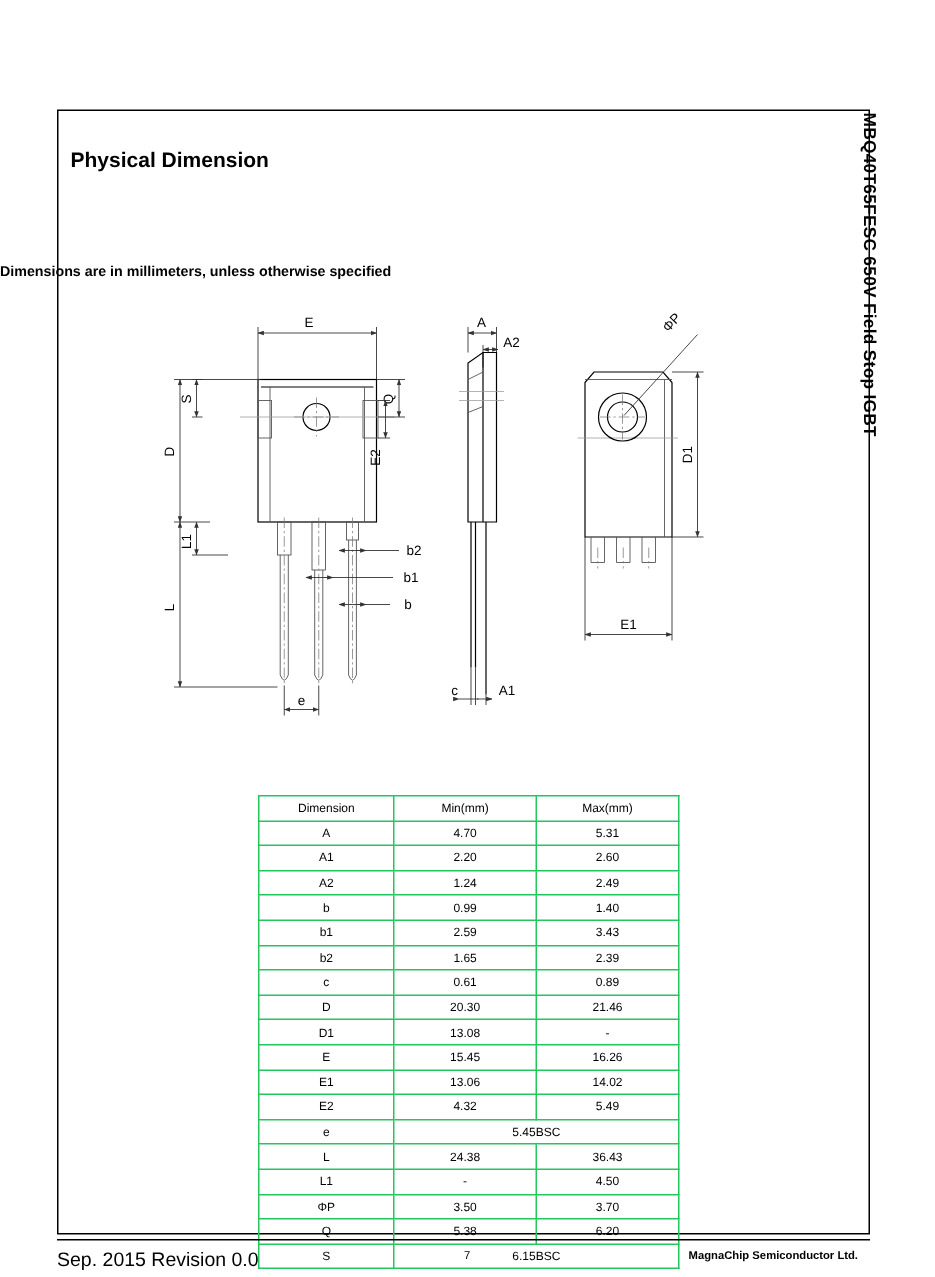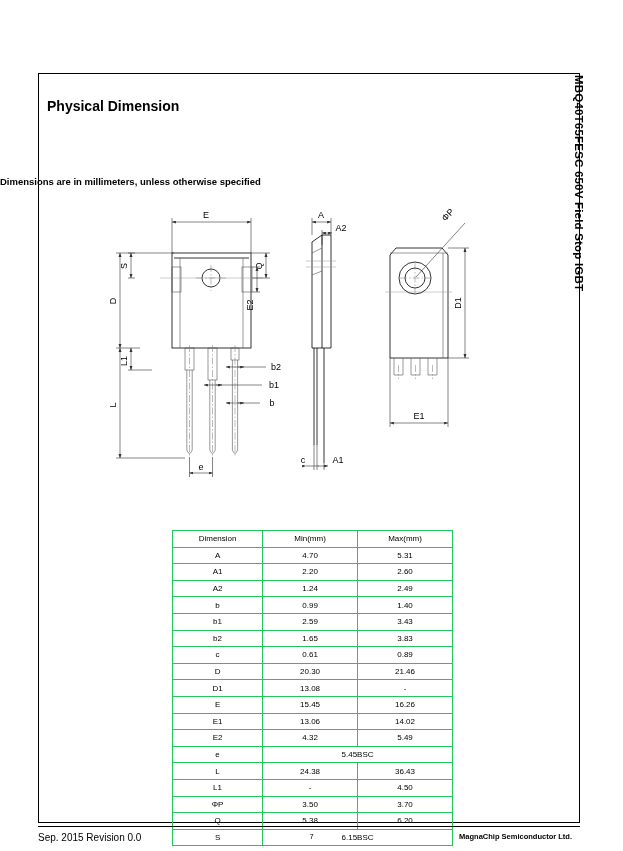--- a/index.html
+++ b/index.html
@@ -19,21 +19,21 @@
   
   .h-phys{position:absolute;left:47px;top:98px;font-size:14px;font-weight:bold;}
   .h-pkg{position:absolute;left:0;top:147px;width:500px;text-align:center;
          font-size:11.5px;font-weight:bold;}
   .h-note{position:absolute;left:0;top:176px;width:500px;text-align:left;
           font-size:9.5px;font-weight:bold;}
 
   
   .foot-rule{position:absolute;left:38px;top:826px;width:542px;height:0;
              border-top:1px solid #000;}
-  .foot-l{position:absolute;left:38px;top:832px;font-size:10px;text-align:center;}
+  .foot-l{position:absolute;left:38px;top:832px;font-size:13px;text-align:center;}
   .foot-c{position:absolute;left:0;top:832px;width:623px;text-align:center;font-size:7.5px;}
   .foot-r{position:absolute;left:0;top:832px;width:572px;text-align:right;font-size:7.5px;font-weight:bold;}
 
   
   .draw{position:absolute;left:100px;top:195px;width:410px;height:305px;}
 
   
   .dim-table{position:absolute;left:172px;top:530px;width:281px;
              border-collapse:collapse;font-size:8px;}
   .dim-table th,.dim-table td{border:1px solid #22c55e;height:15.6px;
@@ -254,21 +254,21 @@
           <td>1.40</td>
         </tr>
         <tr>
           <td>b1</td>
           <td>2.59</td>
           <td>3.43</td>
         </tr>
         <tr>
           <td>b2</td>
           <td>1.65</td>
-          <td>3.83</td>
+          <td>2.39</td>
         </tr>
         <tr>
           <td>c</td>
           <td>0.61</td>
           <td>0.89</td>
         </tr>
         <tr>
           <td>D</td>
           <td>20.30</td>
           <td>21.46</td>

